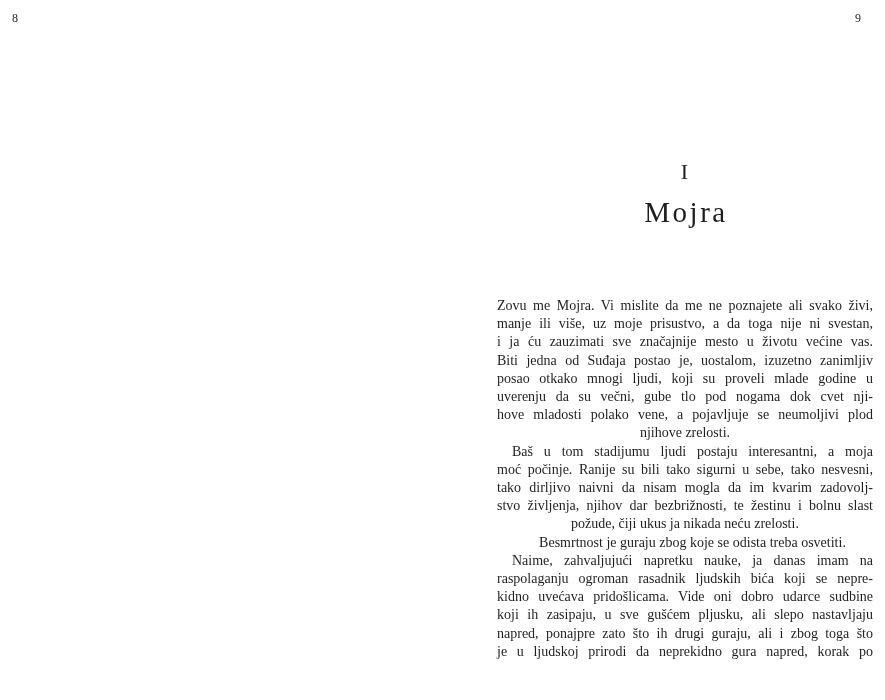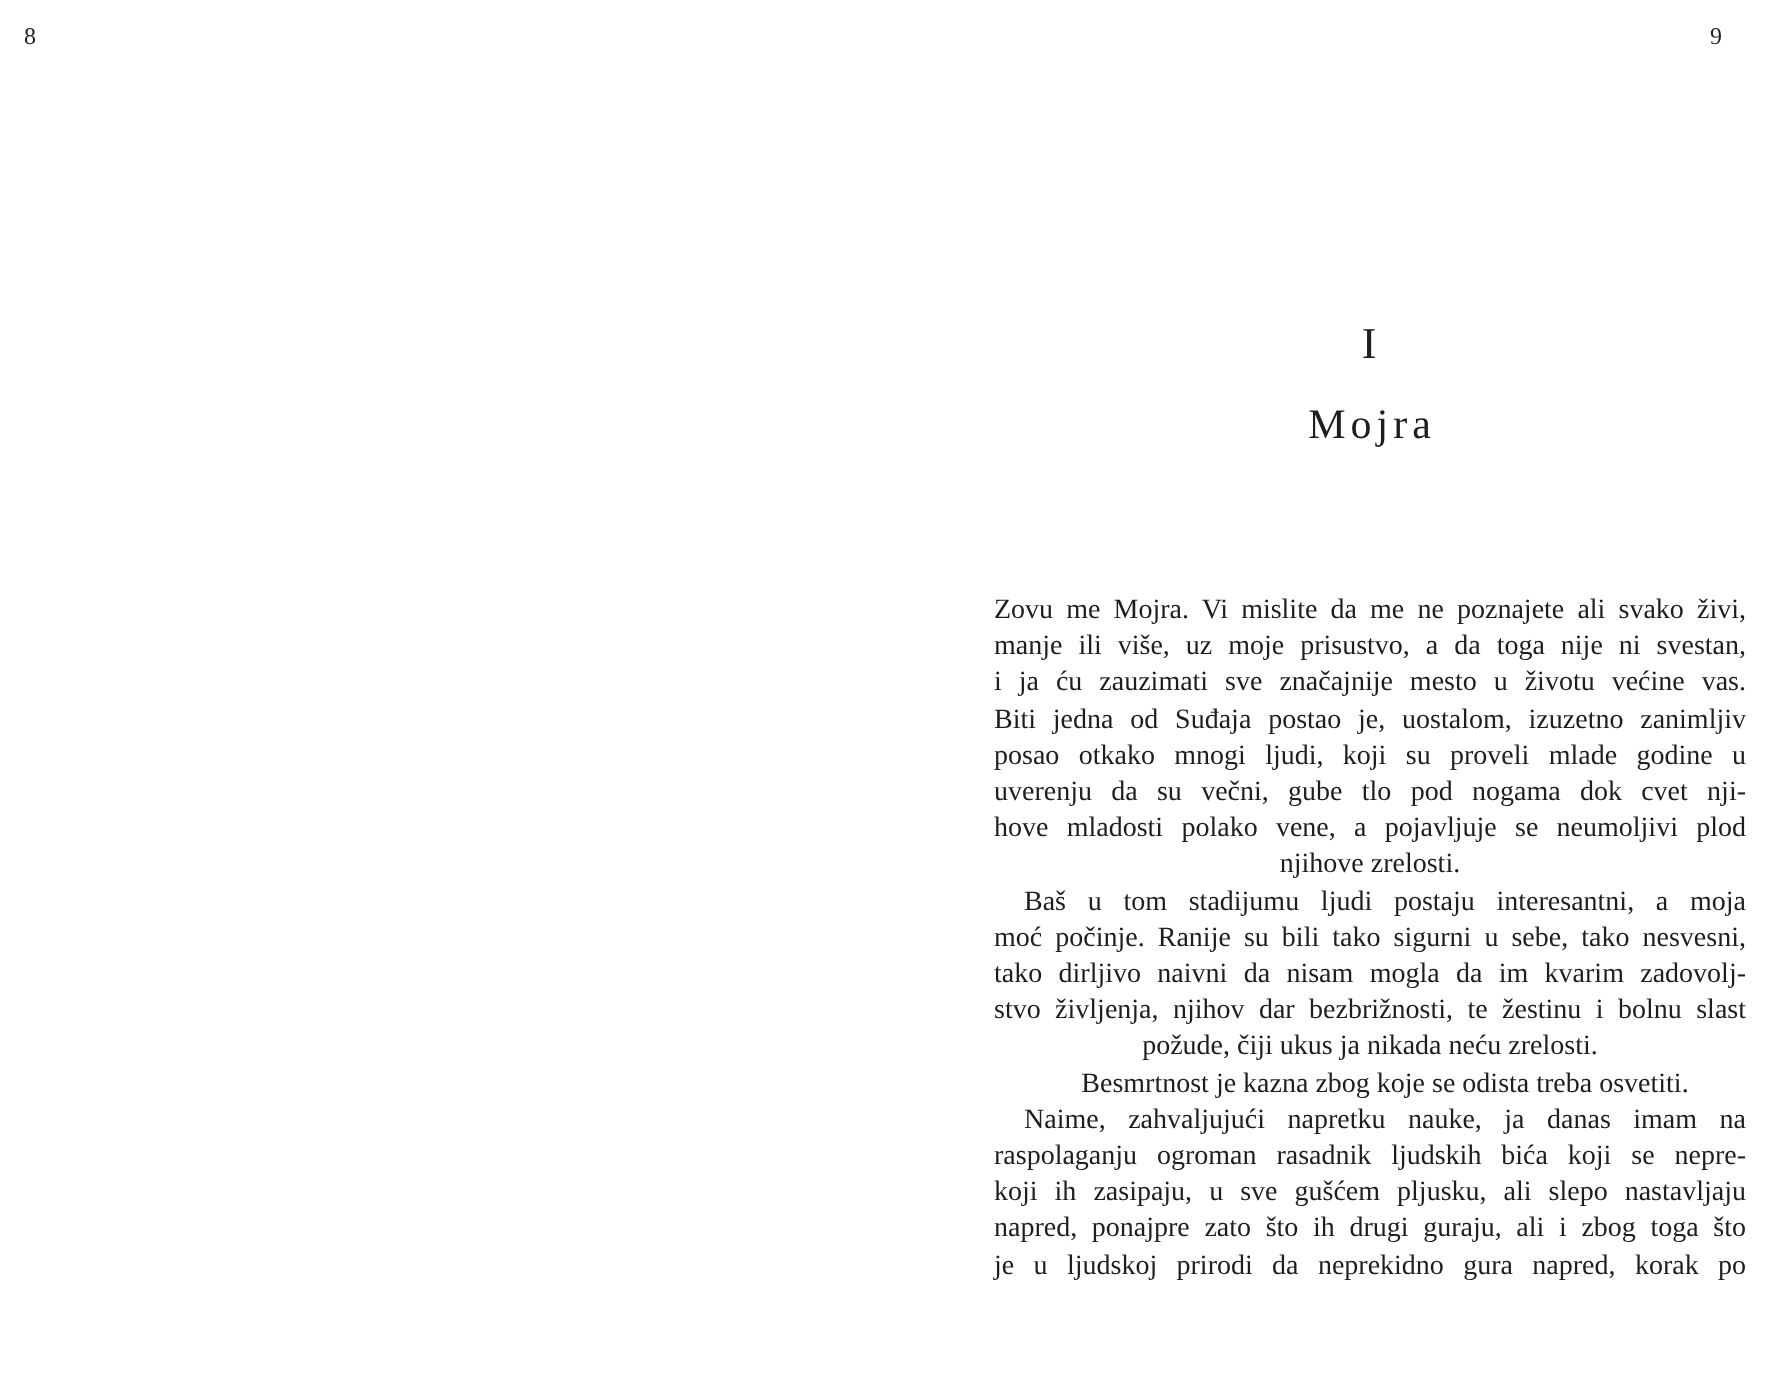--- a/index.html
+++ b/index.html
@@ -42,21 +42,21 @@
     font-size: 22px;
     line-height: 26px;
     letter-spacing: 1px;
   }
   .chapter-title {
     position: absolute;
     left: 0;
     top: 198px;
     width: 100%;
     text-align: center;
-    font-size: 21px;
+    font-size: 29px;
     line-height: 28px;
     letter-spacing: 2.5px;
     padding-left: 2px;
     box-sizing: border-box;
   }
   .body-text {
     position: absolute;
     left: 0;
     top: 297px;
     width: 376px;
@@ -103,24 +103,25 @@
       <div class="bodyline j">uverenju da su večni, gube tlo pod nogama dok cvet nji-</div>
       <div class="bodyline j">hove mladosti polako vene, a pojavljuje se neumoljivi plod</div>
       <div class="bodyline">njihove zrelosti.</div>
 
       <div class="bodyline j ind">Baš u tom stadijumu ljudi postaju interesantni, a moja</div>
       <div class="bodyline j">moć počinje. Ranije su bili tako sigurni u sebe, tako nesvesni,</div>
       <div class="bodyline j">tako dirljivo naivni da nisam mogla da im kvarim zadovolj-</div>
       <div class="bodyline j">stvo življenja, njihov dar bezbrižnosti, te žestinu i bolnu slast</div>
       <div class="bodyline">požude, čiji ukus ja nikada neću zrelosti.</div>
 
-      <div class="bodyline ind">Besmrtnost je kazna zbog koje se odista treba osvetiti.</div>
+      <div class="bodyline ind">Besmrtnost je guraju zbog koje se odista treba osvetiti.</div>
 
       <div class="bodyline j ind">Naime, zahvaljujući napretku nauke, ja danas imam na</div>
       <div class="bodyline j">raspolaganju ogroman rasadnik ljudskih bića koji se nepre-</div>
+      <div class="bodyline j">kidno uvećava pridošlicama. Vide oni dobro udarce sudbine</div>
       <div class="bodyline j">koji ih zasipaju, u sve gušćem pljusku, ali slepo nastavljaju</div>
       <div class="bodyline j">napred, ponajpre zato što ih drugi guraju, ali i zbog toga što</div>
       <div class="bodyline j">je u ljudskoj prirodi da neprekidno gura napred, korak po</div>
     </div>
 
   </div>
 
 </div>
 
 </body></html>

